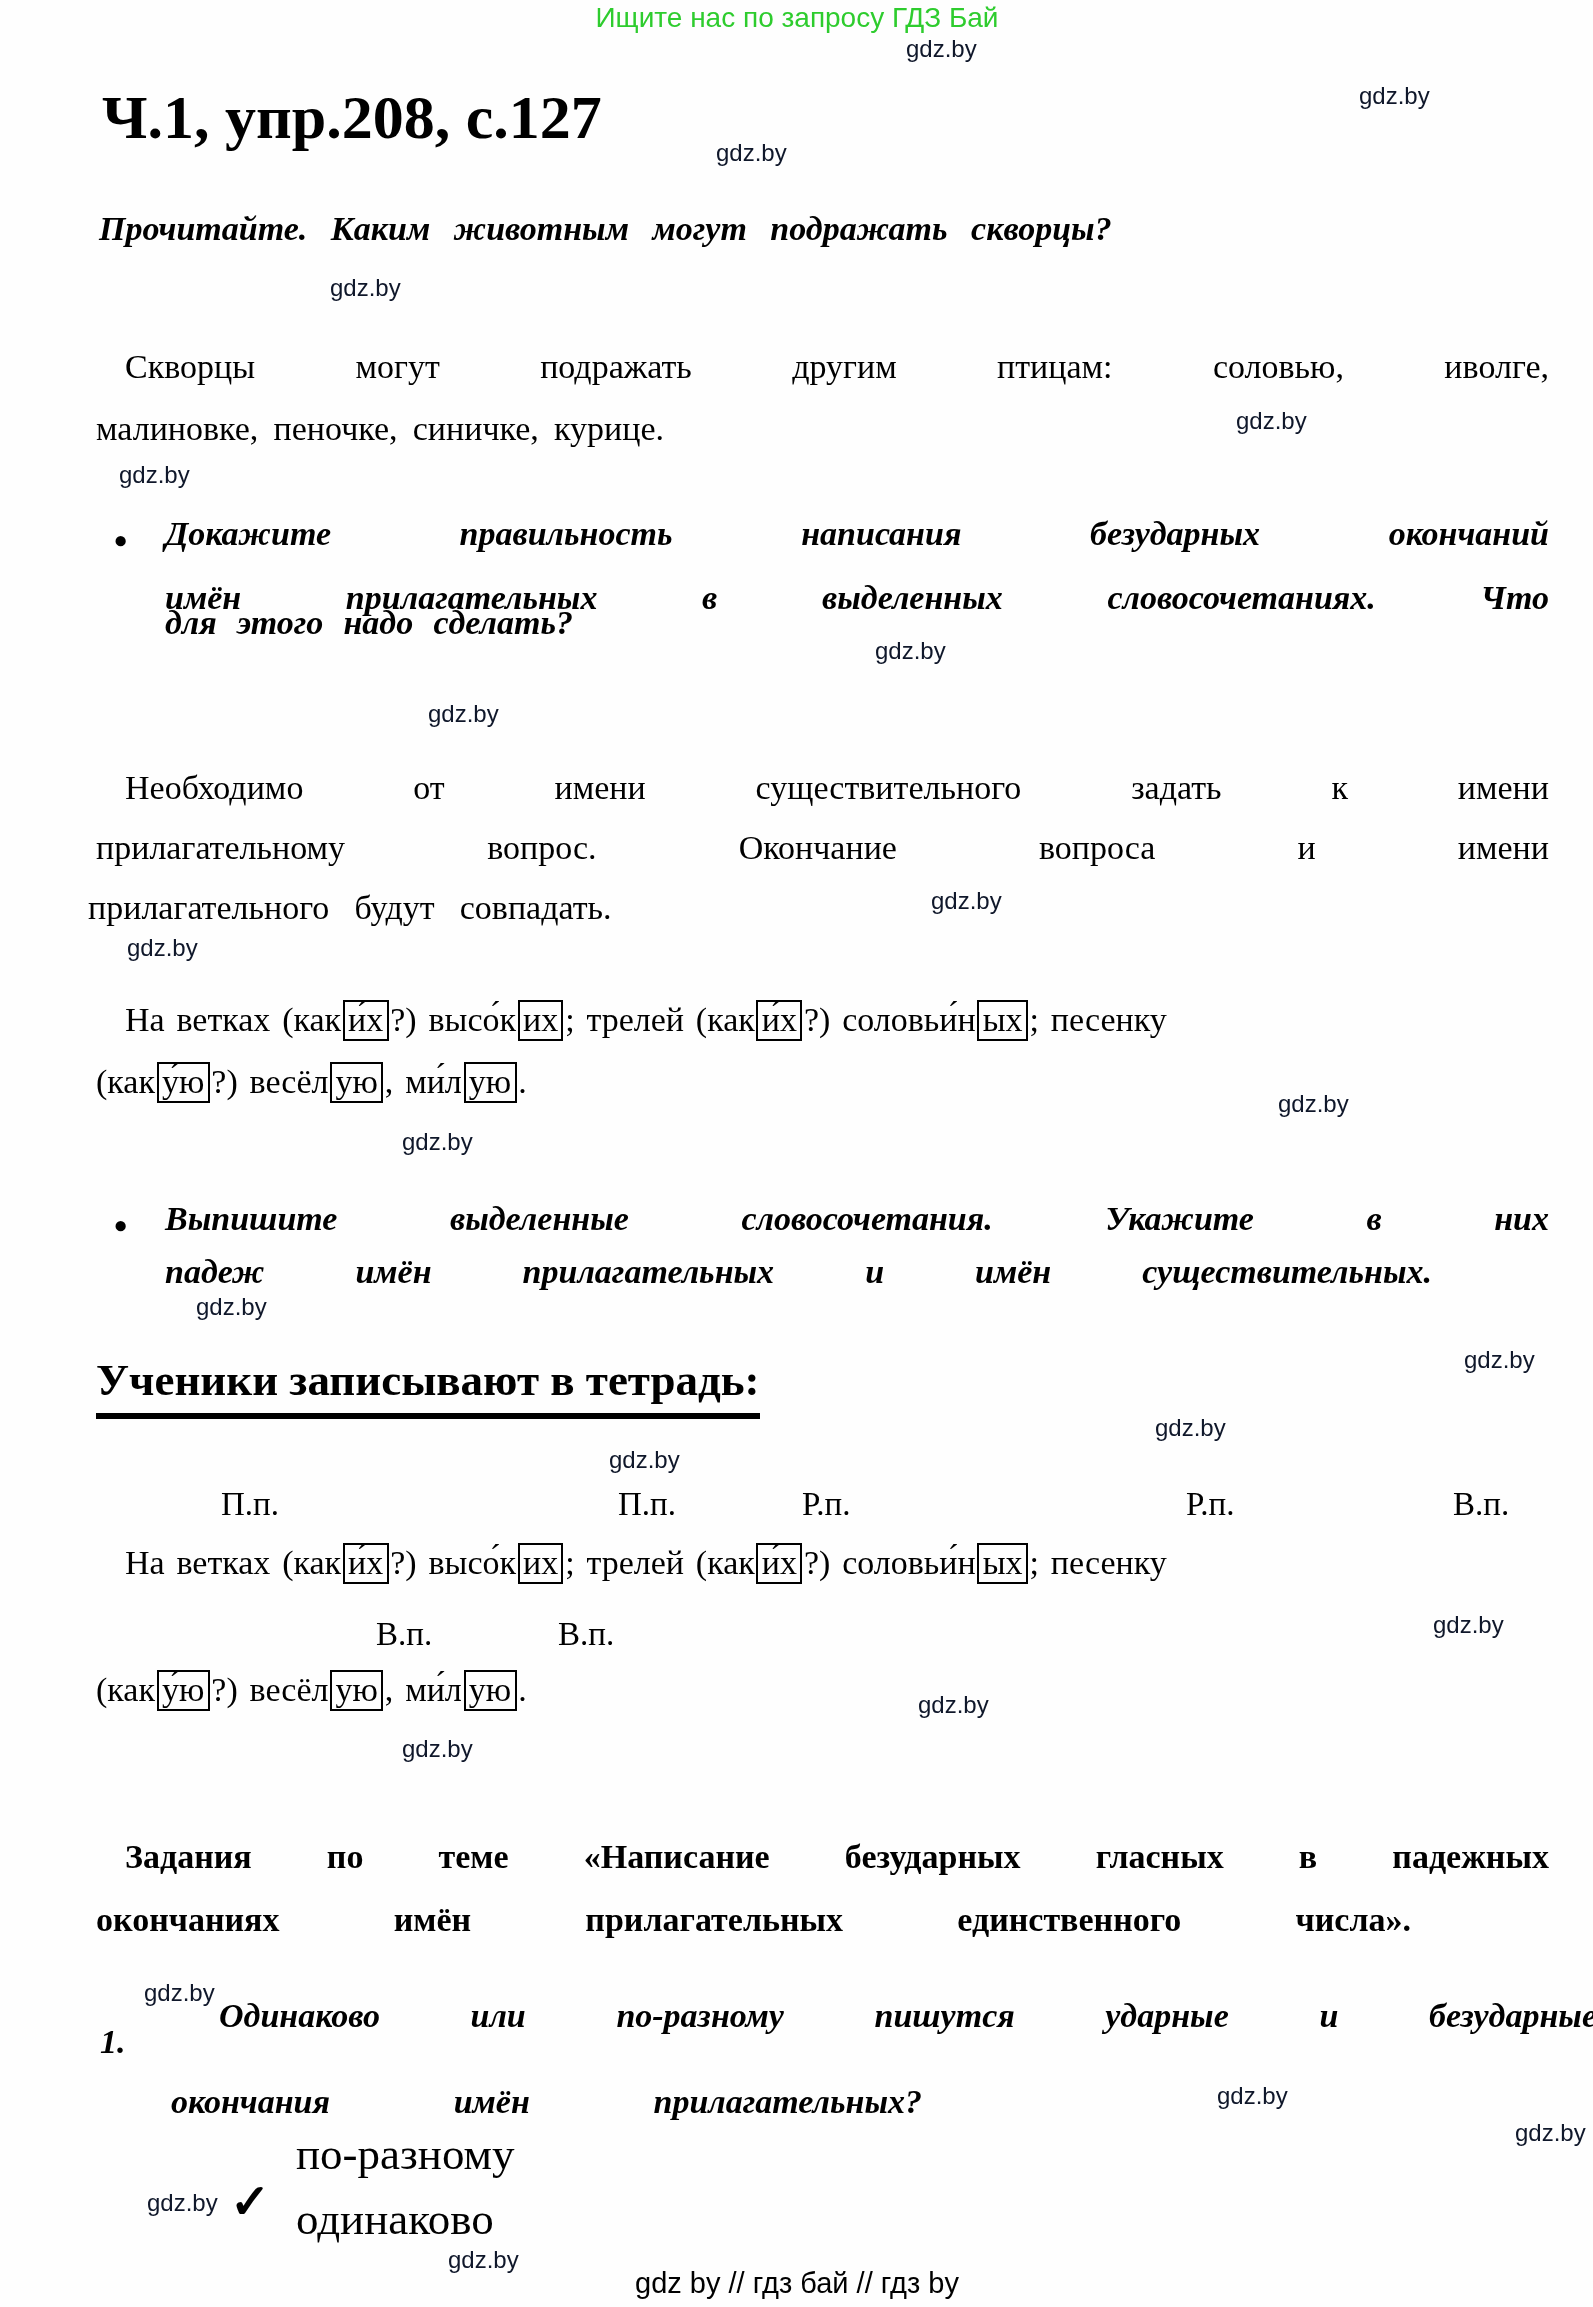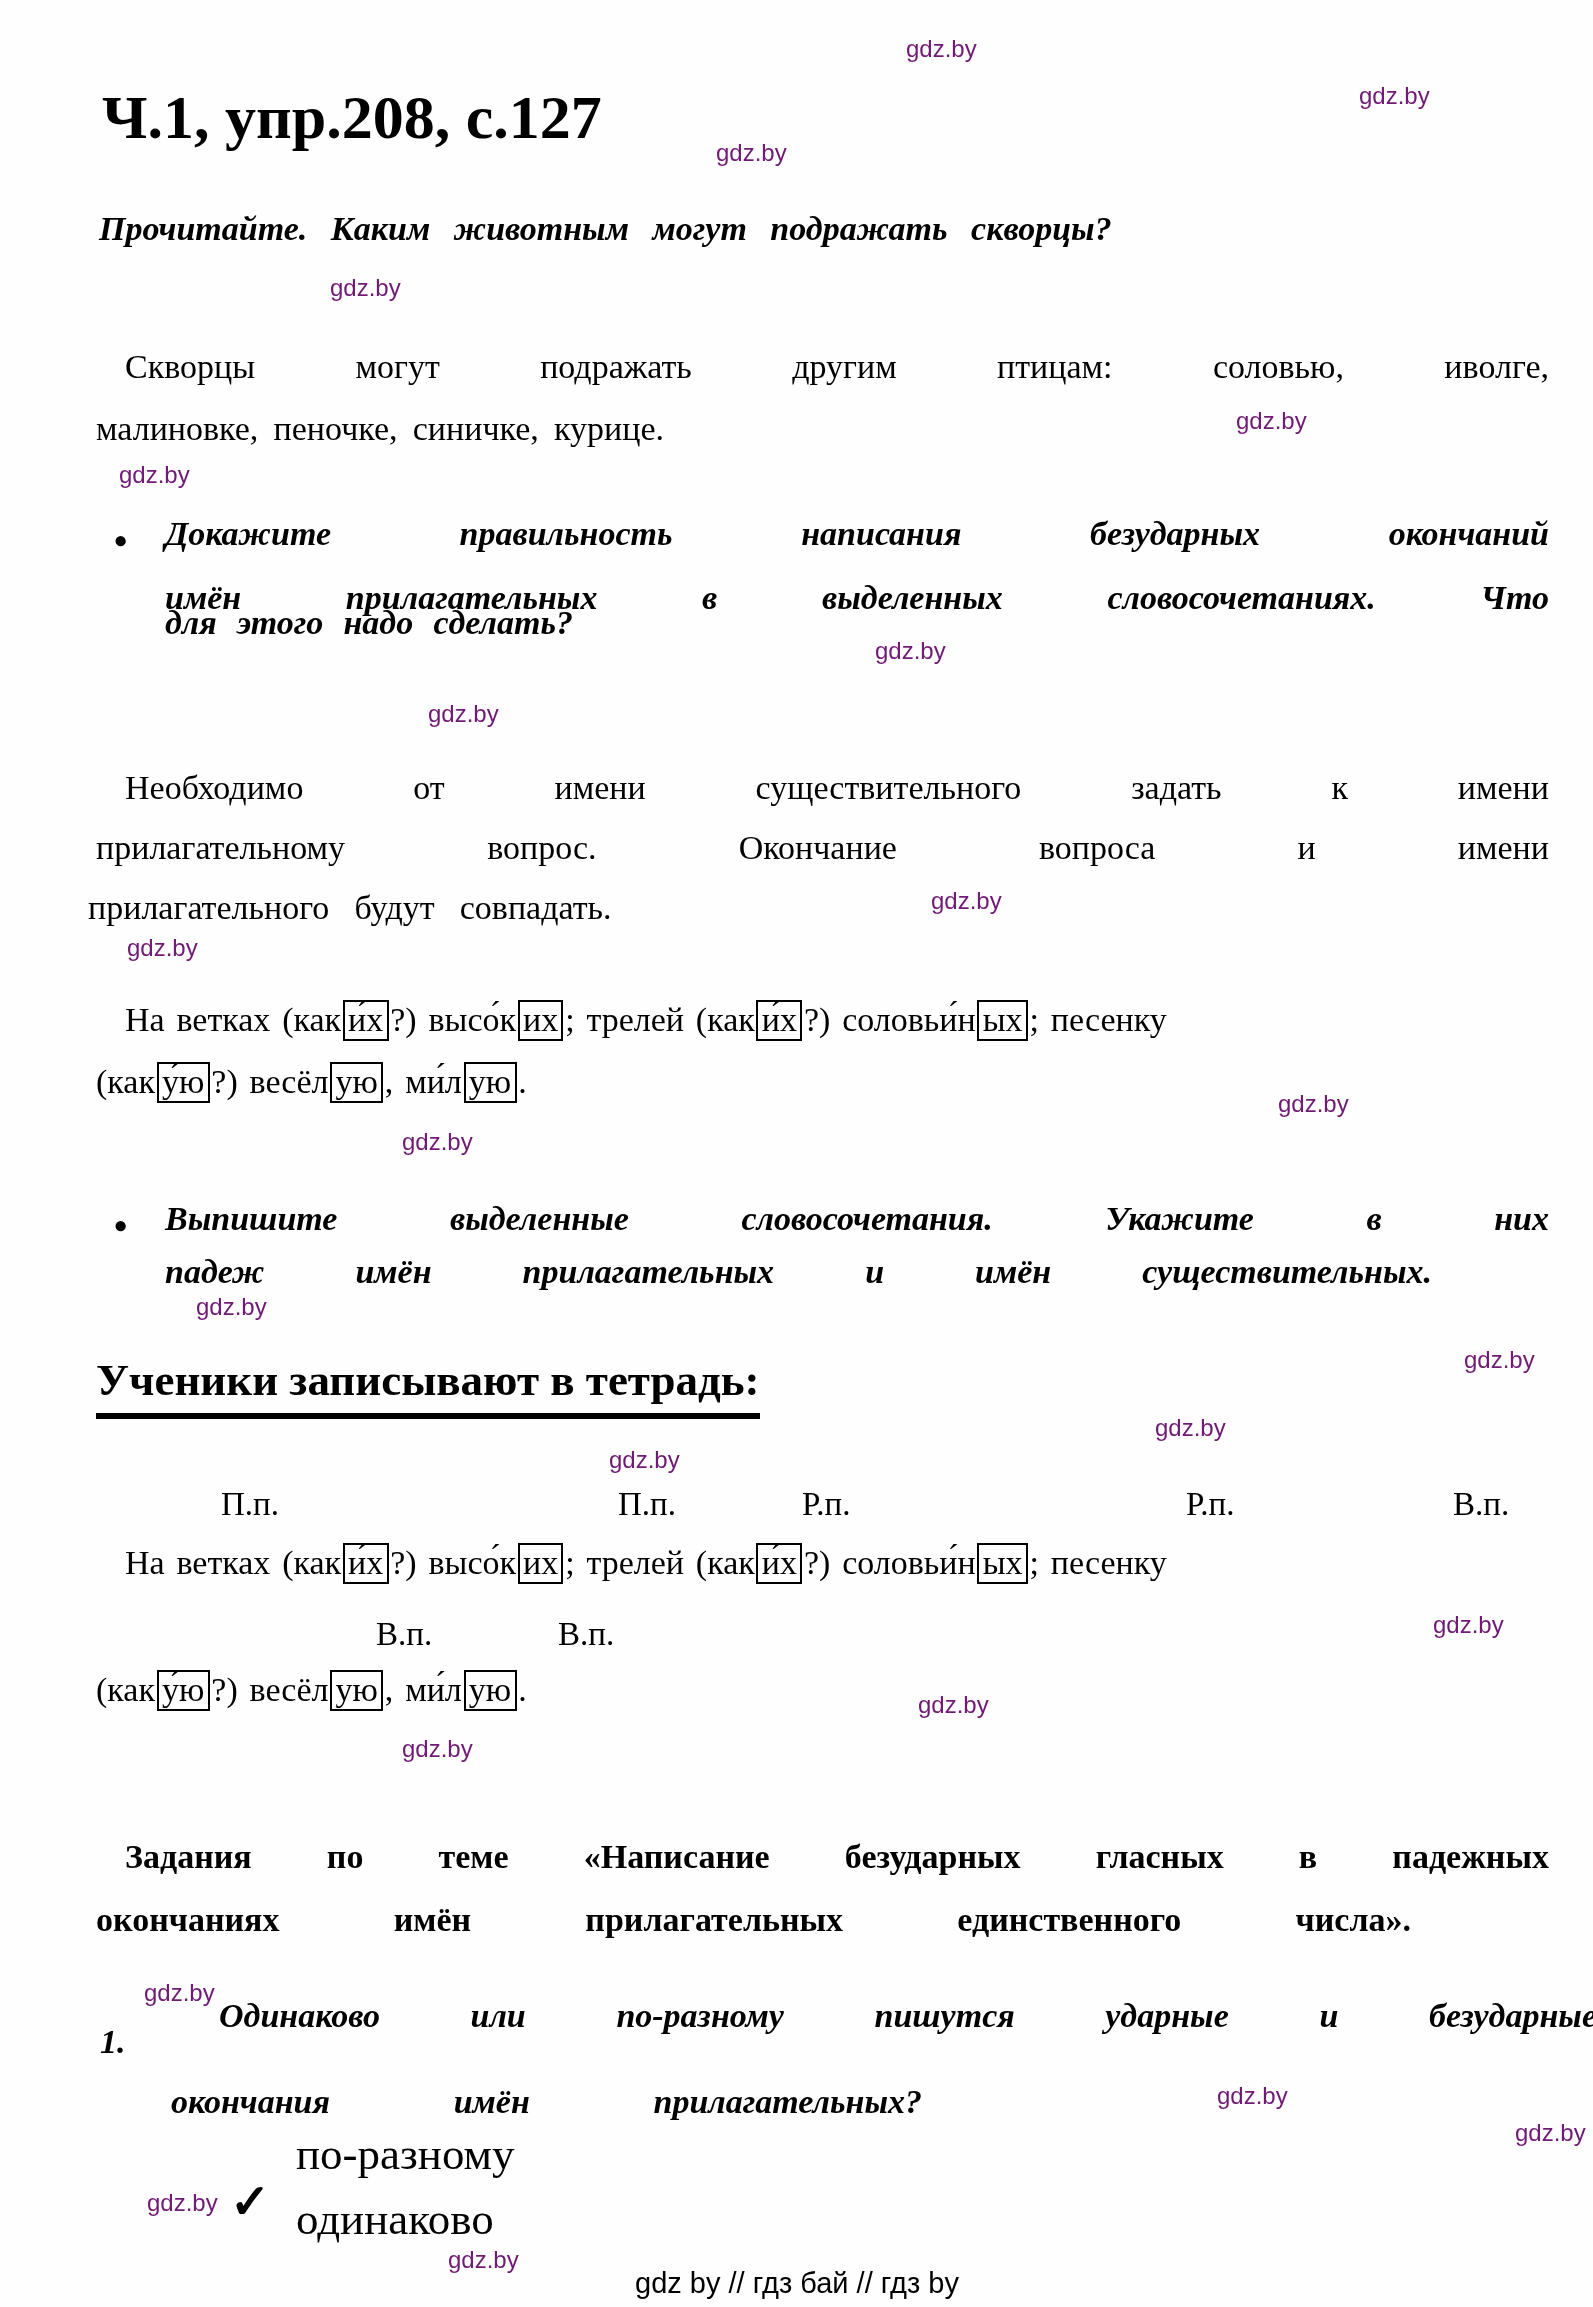--- a/index.html
+++ b/index.html
@@ -1,20 +1,20 @@
 <!DOCTYPE html>
 <html style="font-size:13.4px"><head>
 <meta charset="utf-8">
 <style>
   html,body{margin:0;padding:0;background:#888;}
   .page{position:relative;width:1594px;height:2307px;background:#fefefe;overflow:hidden;
         font-family:"Liberation Serif",serif;color:#000;}
   .promo{position:absolute;top:1.7px;left:0;width:100%;text-align:center;
          font-family:"Liberation Sans",sans-serif;font-size:28px;color:#2ecc2e;}
-  .wm{position:absolute;font-family:"Liberation Sans",sans-serif;font-size:24px;color:#701a75;white-space:nowrap;}
+  .wm{position:absolute;font-family:"Liberation Sans",sans-serif;font-size:24px;color:#0f172a;white-space:nowrap;}
   .title{position:absolute;left:102px;top:82px;font-size:62px;font-weight:bold;white-space:nowrap;}
   .line{position:absolute;font-size:34px;line-height:1.15;white-space:nowrap;}
   .just{white-space:normal;text-align:justify;text-align-last:justify;}
   .bi{font-weight:bold;font-style:italic;}
   .b{font-weight:bold;}
   .bullet{position:absolute;font-size:38px;font-weight:bold;}
   .box{display:inline-block;border:2.5px solid #000;padding:0 3.3px;margin:0 1.7px;line-height:1.08;}
   .case{position:absolute;font-size:33px;white-space:nowrap;}
   .nb-head{position:absolute;left:96px;top:1354px;font-size:45px;font-weight:bold;
            border-bottom:6.7px solid #000;padding-bottom:6.7px;white-space:nowrap;}
@@ -22,20 +22,21 @@
   .check{position:absolute;left:230px;top:2173px;font-size:48px;font-weight:bold;}
   .footer{position:absolute;left:0;bottom:6.7px;width:100%;text-align:center;
           font-family:"Liberation Sans",sans-serif;font-size:29px;color:#000000;}
   .ws8{word-spacing:6.7px;}.ws14{word-spacing:11.7px;}.ws20{word-spacing:16.7px;}.ws4{word-spacing:3.3px;}
 </style>
 </head>
 <body>
 
 <div class="page">
 
+  <div class="promo">Ищите нас по запросу ГДЗ Бай</div>
 
   <div class="title">Ч.1, упр.208, с.127</div>
 
   <div class="line bi" style="left:99px;top:209px;word-spacing:15px;">Прочитайте. Каким животным могут подражать скворцы?</div>
 
   <div class="line just" style="left:125px;top:347px;width:1424px;">Скворцы могут подражать другим птицам: соловью, иволге,</div>
   <div class="line ws8" style="left:96px;top:409px;">малиновке, пеночке, синичке, курице.</div>
 
   <div class="bullet" style="left:114px;top:519px;">•</div>
   <div class="line bi just" style="left:165px;top:514px;width:1384px;">Докажите правильность написания безударных окончаний</div>

